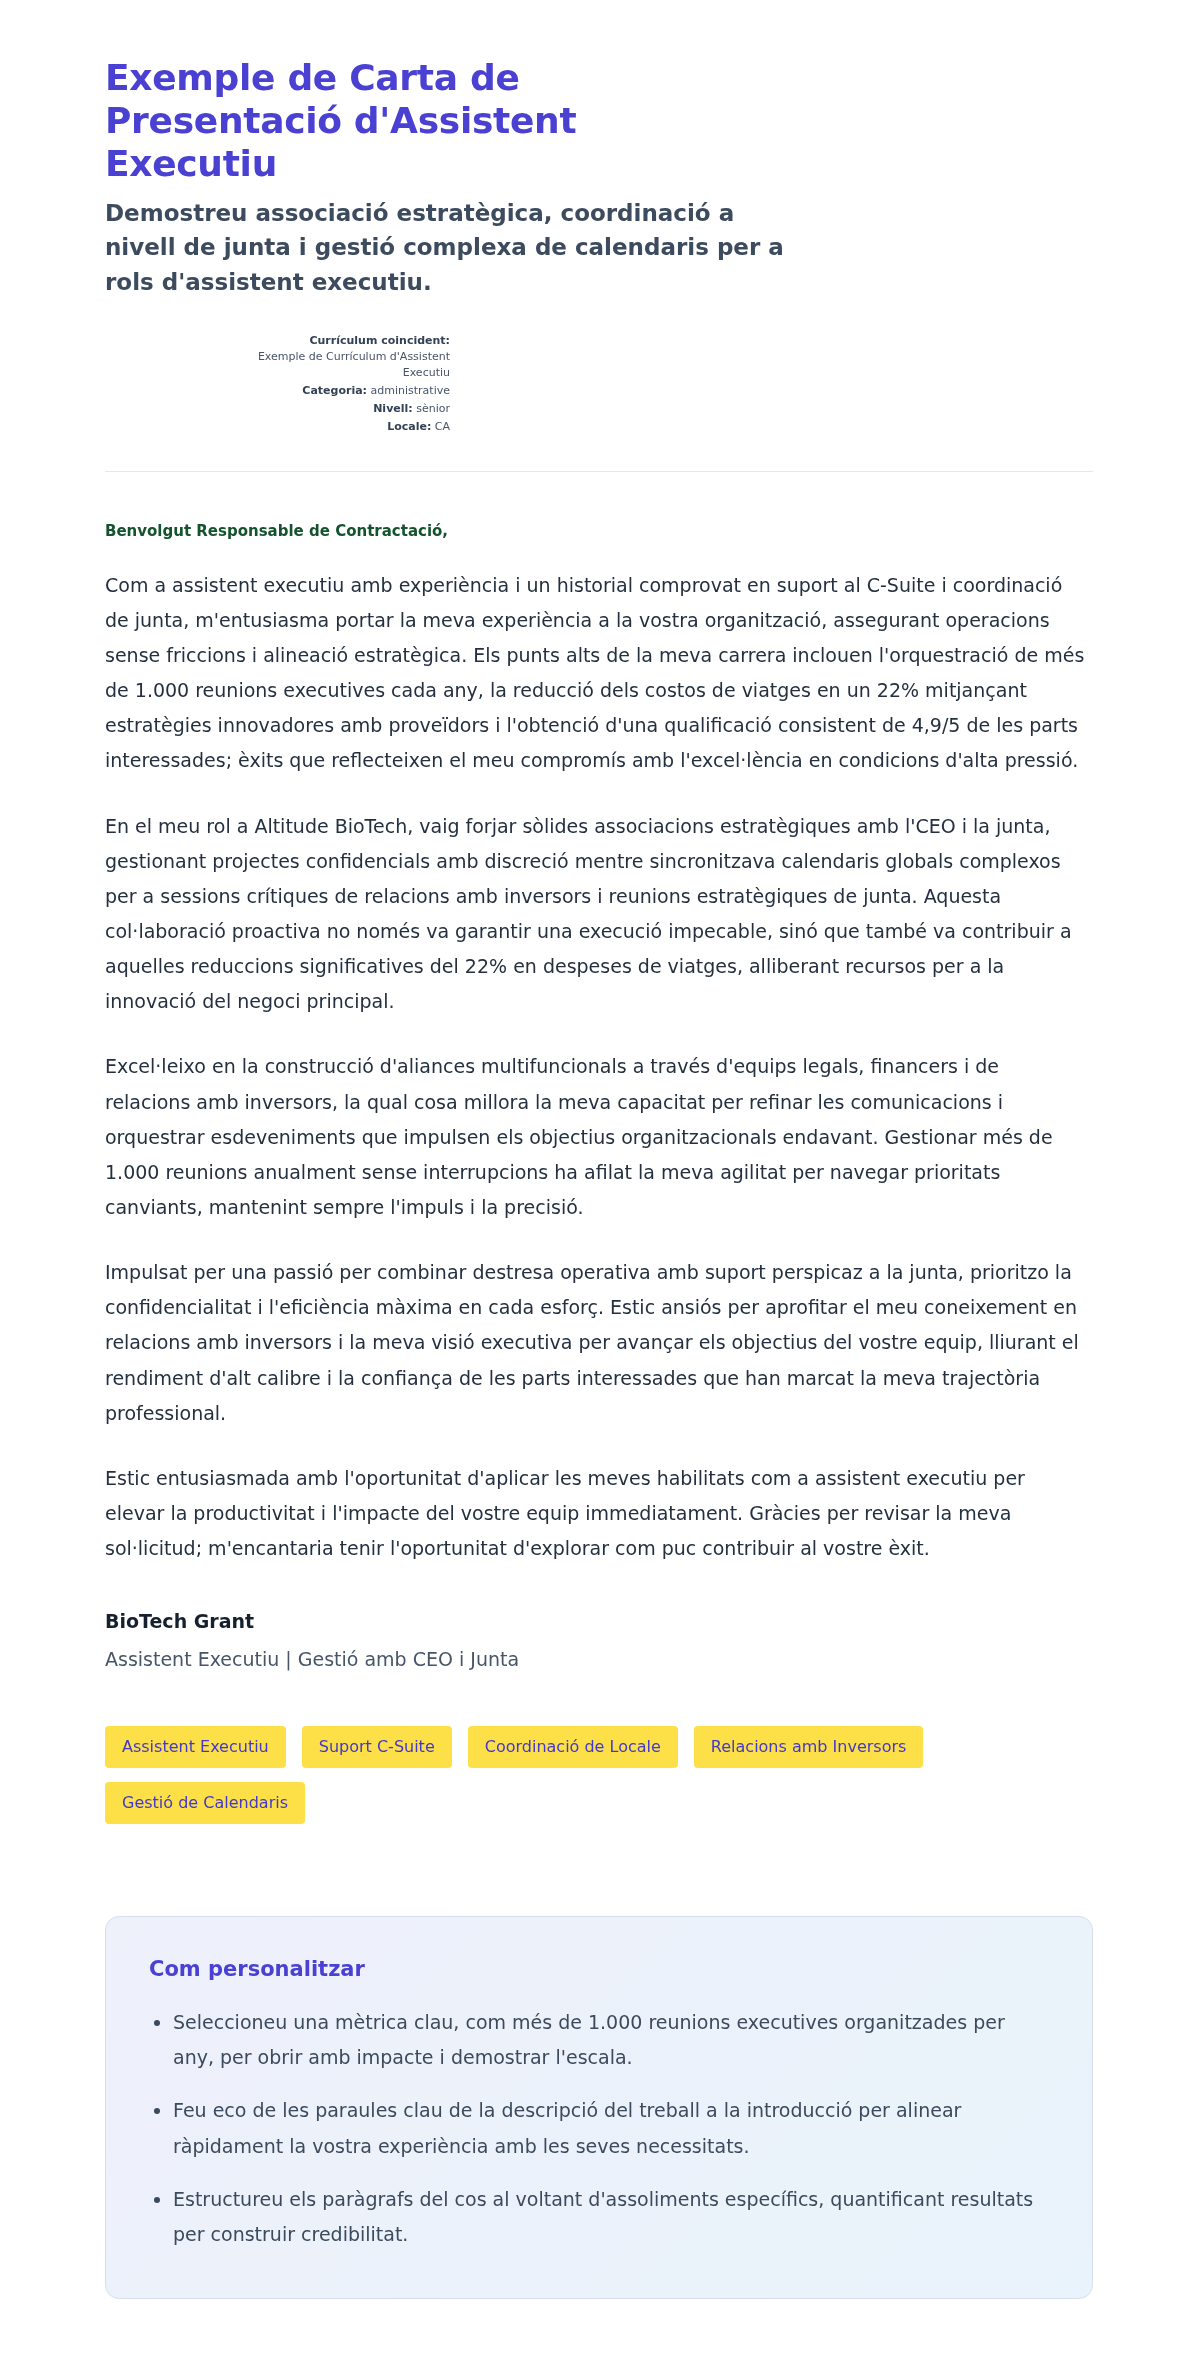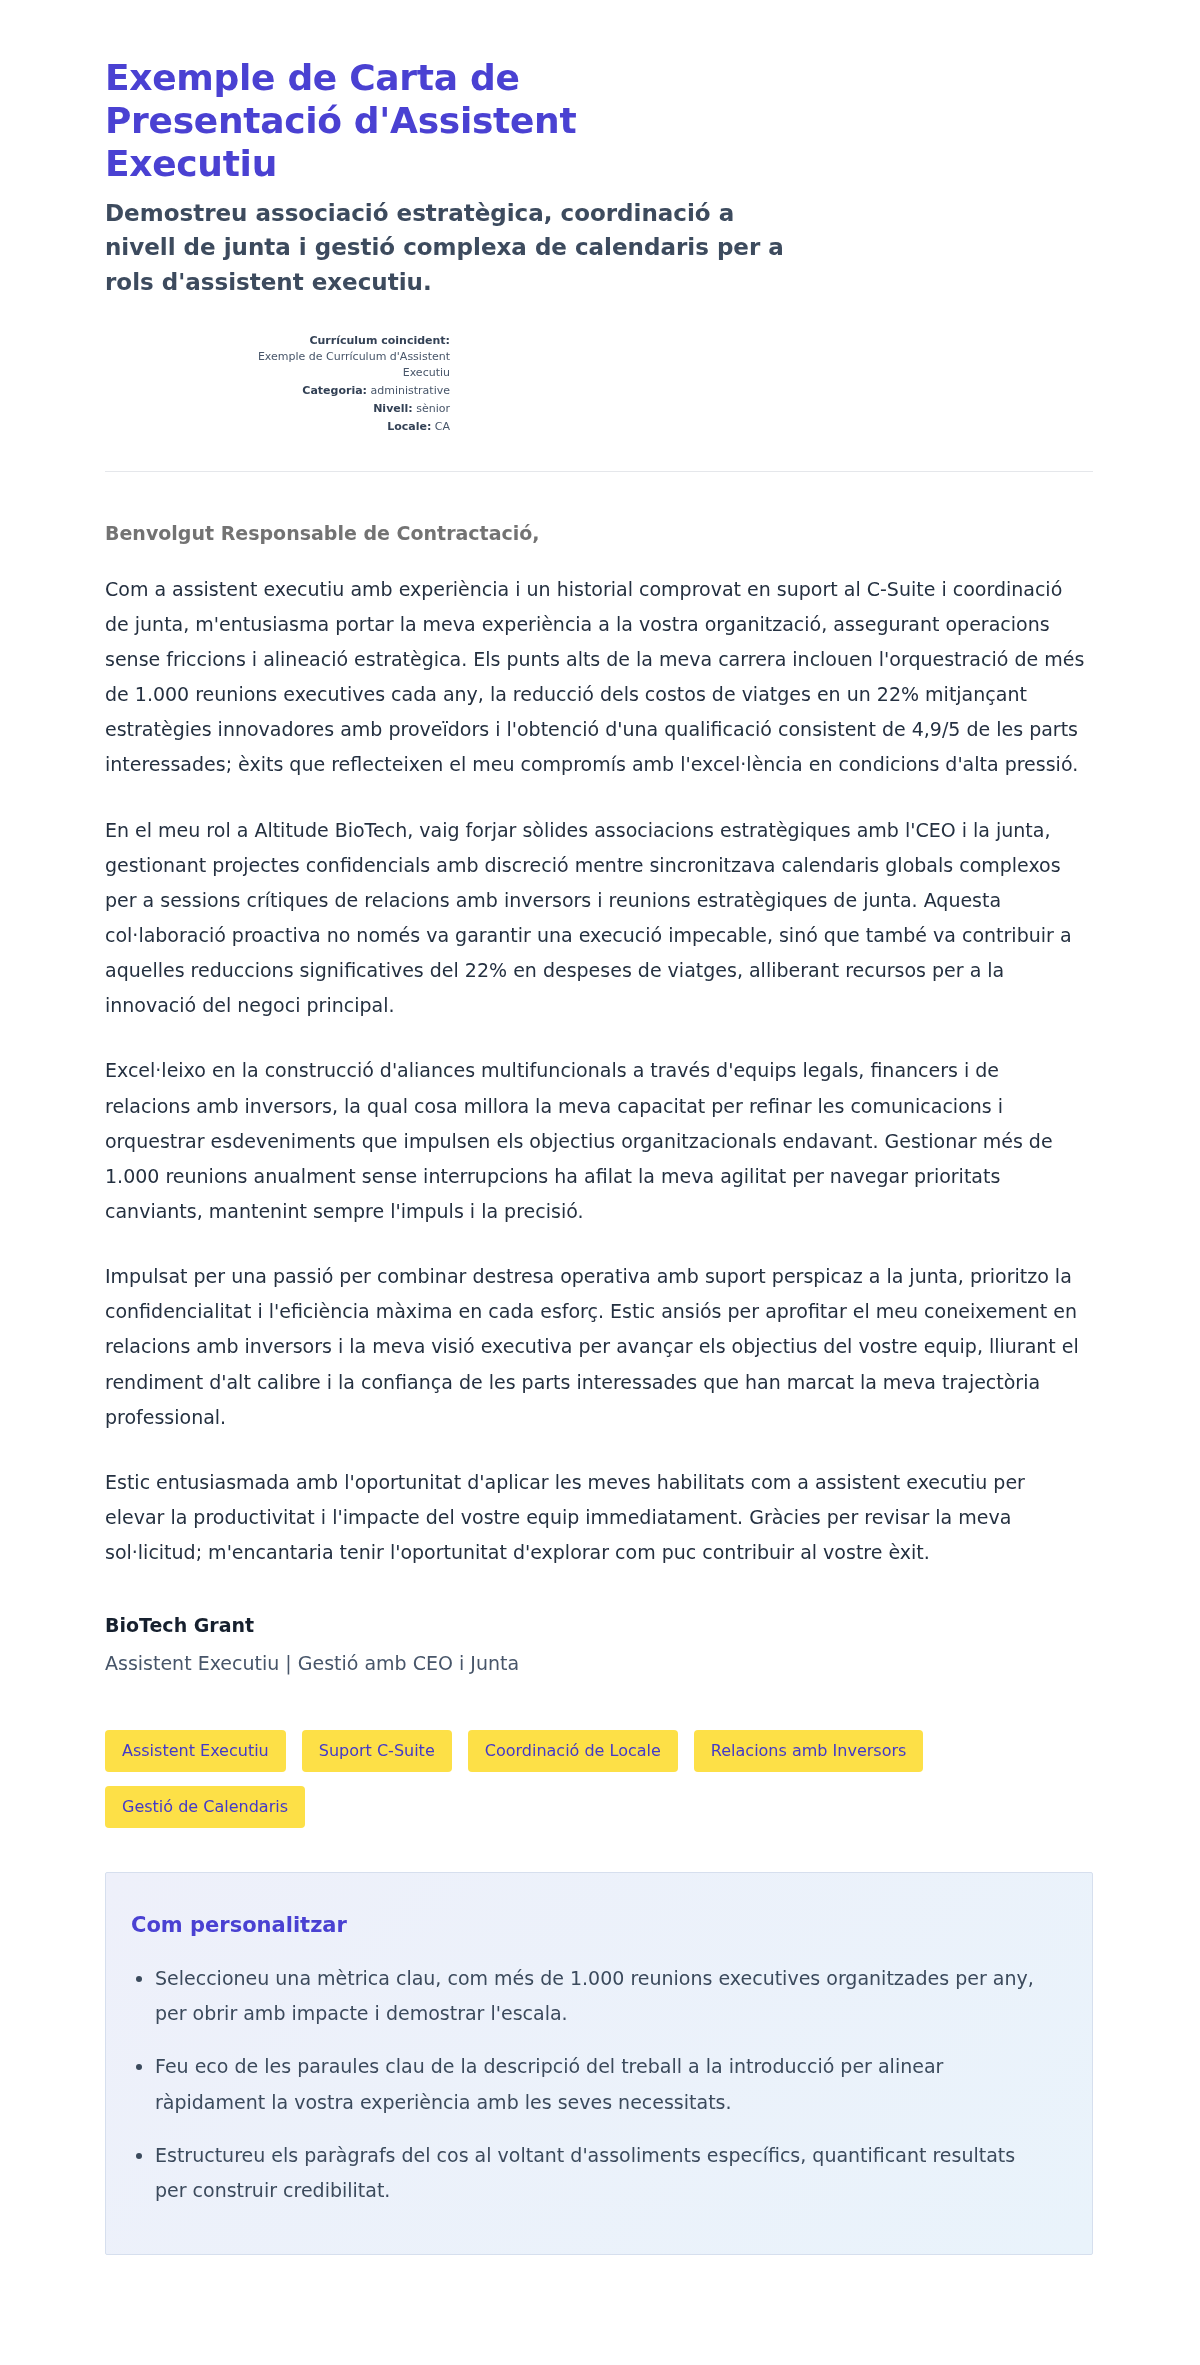--- a/index.html
+++ b/index.html
@@ -55,23 +55,23 @@
   .meta-value-block {
     display: block;
     max-width: 235px;
     margin-left: auto;
   }
 
   
   .letter { padding-top: 50px; }
   .greeting {
     margin: 0 0 28px;
-    font-size: 19px;
-    font-weight: bold;
-    color: #737373;
+    font-size: 15px;
+    font-weight: bold;
+    color: #14532d;
   }
   .para {
     margin: 0 0 30px;
     font-size: 19px;
     line-height: 1.85;
     color: #243040;
     max-width: 985px;
   }
   .signature { margin-top: 44px; }
   .signature-name {
@@ -102,25 +102,25 @@
     line-height: 1;
     padding: 13px 17px;
     border-radius: 4px;
     border: none;
     font-family: inherit;
     cursor: pointer;
   }
 
   
   .tips-box {
-    margin-top: 44px;
+    margin-top: 92px;
     border: 1px solid #d6dfee;
-    border-radius: 2px;
+    border-radius: 14px;
     background: linear-gradient(135deg, #eef0fa 0%, #e9f3fb 100%);
-    padding: 40px 42px 46px 25px;
+    padding: 40px 42px 46px 43px;
   }
   .tips-title {
     margin: 0 0 24px;
     font-size: 21px;
     font-weight: bold;
     color: #4a41d2;
   }
   .tips-list {
     margin: 0;
     padding-left: 24px;

